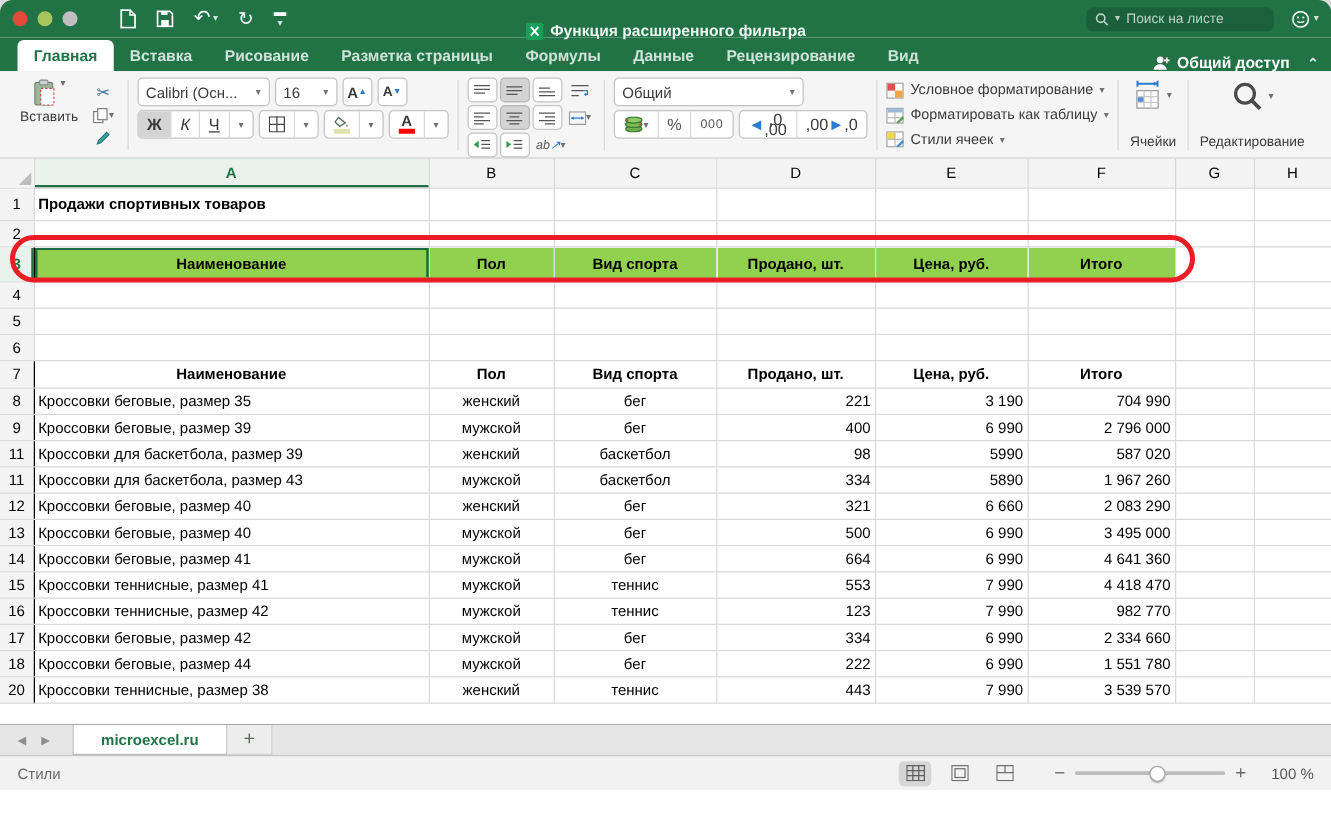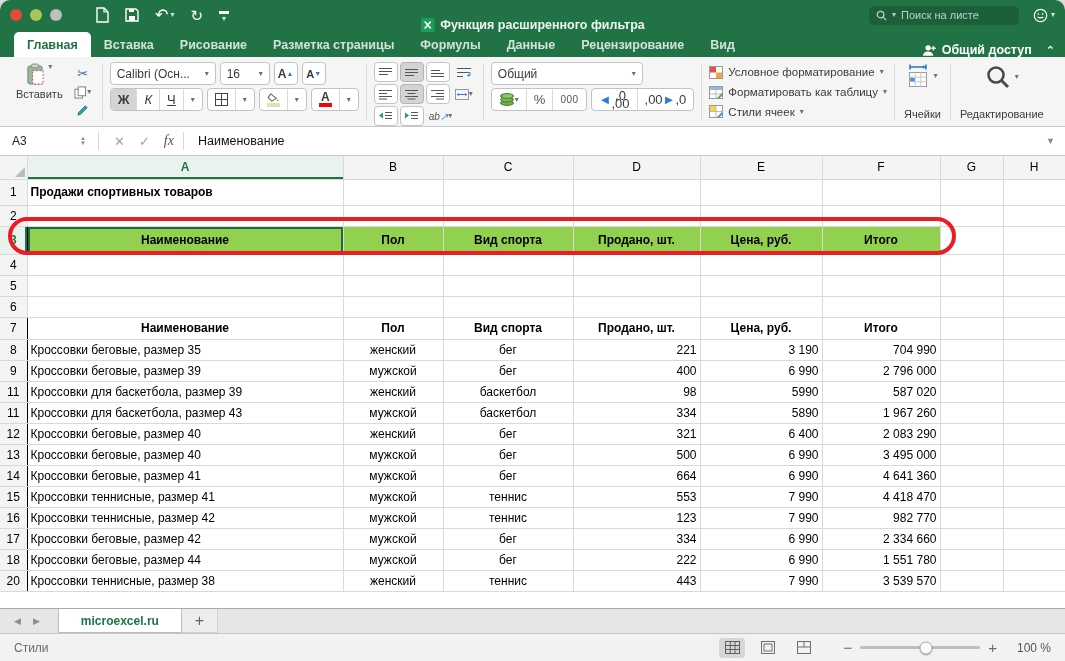--- a/index.html
+++ b/index.html
@@ -497,36 +497,20 @@
         <svg width="26" height="26" viewBox="0 0 26 26">
             <circle cx="11" cy="11" r="7.5" fill="none" stroke="#4a4a4a" stroke-width="2.6"></circle>
             <line x1="16.5" y1="16.5" x2="23" y2="23" stroke="#4a4a4a" stroke-width="3"></line>
           </svg>
         <span class="cv">▾</span>
       </div>
       <span class="lbl">Редактирование</span>
     </div>
   </div>
 
-  <div class="fbar">
-    <div class="namebox">
-      <span>A3</span>
-      <span class="spinner">
-          <span>▲</span>
-          <span>▼</span>
-        </span>
-    </div>
-    <div class="fdiv"></div>
-    <span class="fico">✕</span>
-    <span class="fico">✓</span>
-    <span class="fx">fx</span>
-    <div class="fdiv" style="margin-left:2px"></div>
-    <span class="fcontent">Наименование</span>
-    <span class="endcv">▼</span>
-  </div>
 
   <div class="gridwrap">
     <table class="sheet">
       <colgroup id="cols">
           <col style="width: 27px;">
           <col style="width: 316px;">
           <col style="width: 100px;">
           <col style="width: 130px;">
           <col style="width: 127px;">
           <col style="width: 122px;">
@@ -668,21 +652,21 @@
             <td class="ar brk bbk">1 967 260</td>
             <td></td>
             <td></td>
           </tr>
           <tr style="height: 21px;">
             <th class="rn brk">12</th>
             <td class="al brk bbk">Кроссовки беговые, размер 40</td>
             <td class="ac brk bbk">женский</td>
             <td class="ac brk bbk">бег</td>
             <td class="ar brk bbk">321</td>
-            <td class="ar brk bbk">6 400</td>
+            <td class="ar brk bbk">6 660</td>
             <td class="ar brk bbk">2 083 290</td>
             <td></td>
             <td></td>
           </tr>
           <tr style="height: 21px;">
             <th class="rn brk">13</th>
             <td class="al brk bbk">Кроссовки беговые, размер 40</td>
             <td class="ac brk bbk">мужской</td>
             <td class="ac brk bbk">бег</td>
             <td class="ar brk bbk">500</td>

